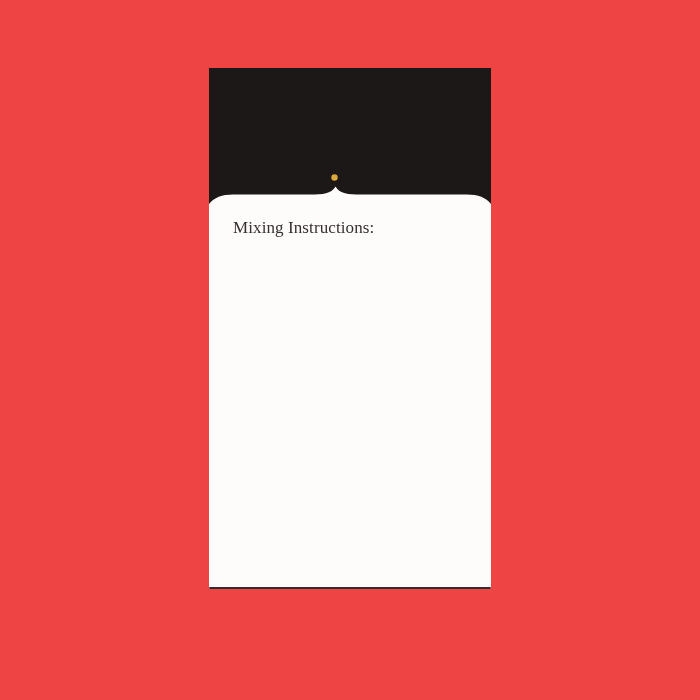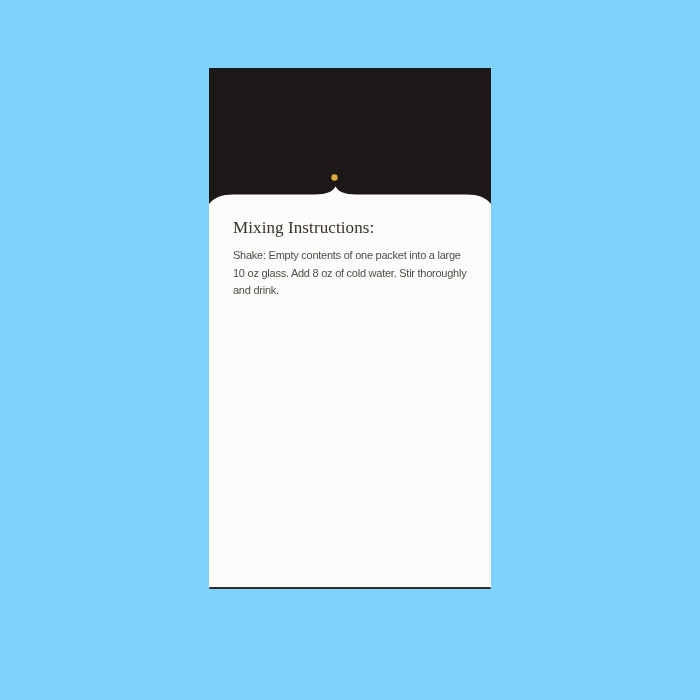--- a/index.html
+++ b/index.html
@@ -6,21 +6,21 @@
   html, body { width: 700px; height: 700px; }
   body {
     background: #ffffff;
     font-family: "Liberation Sans", sans-serif;
     position: relative;
     overflow: hidden;
   }
   .page {
     position: absolute;
     inset: 0;
-    background: #7dd3fc;
+    background: #ef4444;
   }
   .packet-card {
     position: absolute;
     left: 209px;
     top: 68px;
     width: 282px;
     height: 521px;
     background: #FDFCFA;
   }
   .header-band {
@@ -74,23 +74,20 @@
                C122,126 114,126.5 101,126.5
                H24
                C13,126.5 5,129.5 0,136
                Z" fill="#1B1817"></path>
       <circle cx="125.5" cy="109.5" r="3.2" fill="#DCA83E"></circle>
     </svg>
 
     <div class="content">
       <h1 class="title">Mixing Instructions:</h1>
 
-      <p class="instruction">Shake: Empty contents of one packet into a large
-10 oz glass. Add 8 oz of cold water. Stir thoroughly
-and drink.</p>
 
     </div>
 
     <div class="bottom-edge"></div>
 
   </div>
 
 </div>
 
 </body></html>

